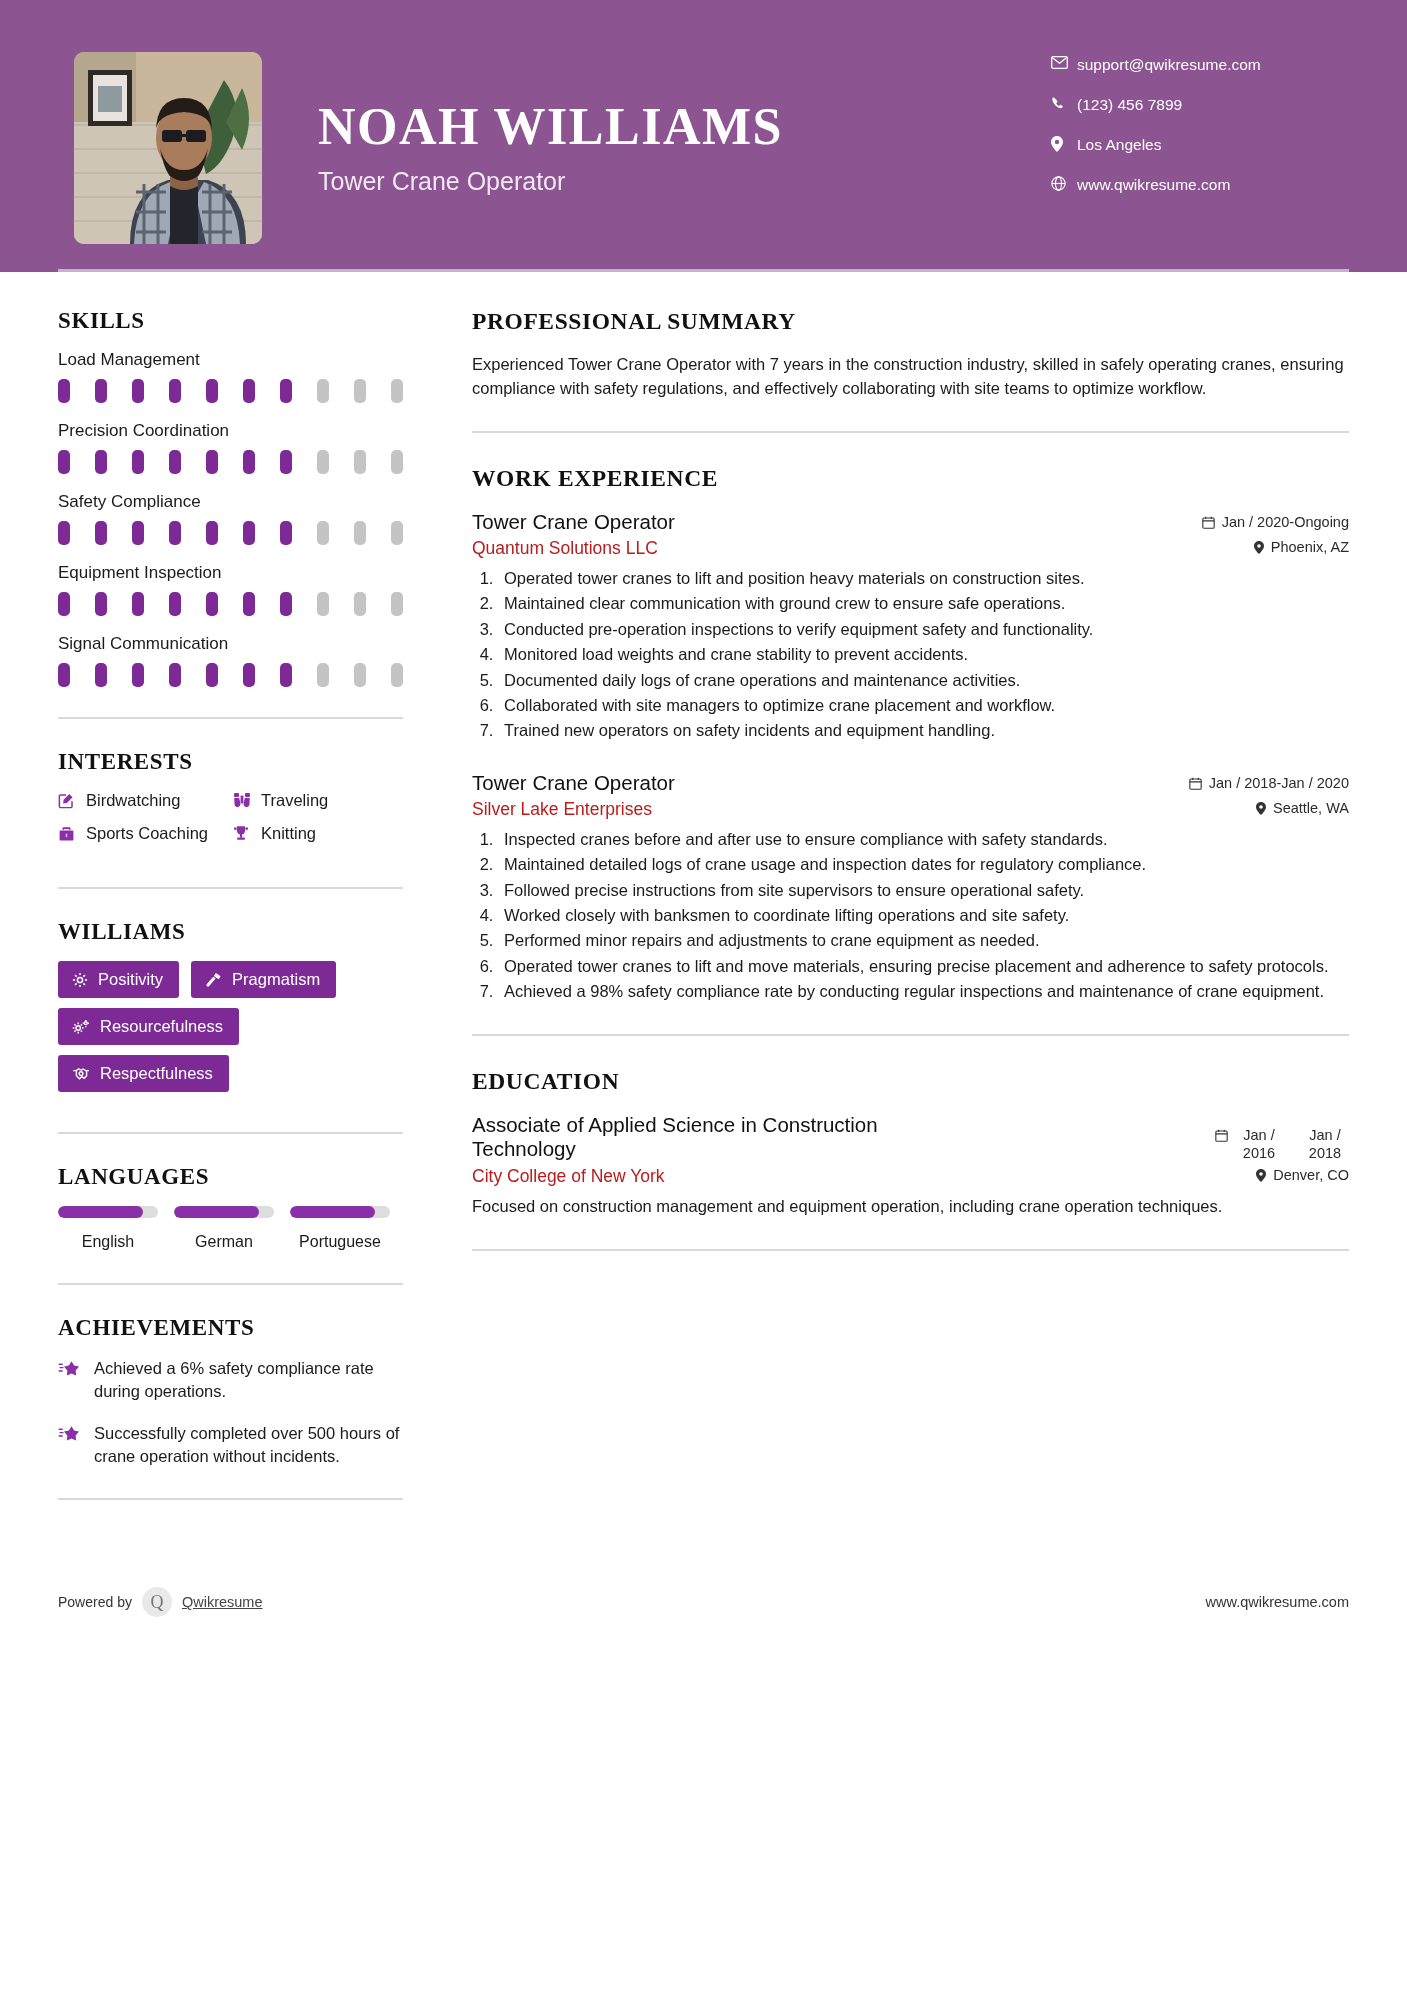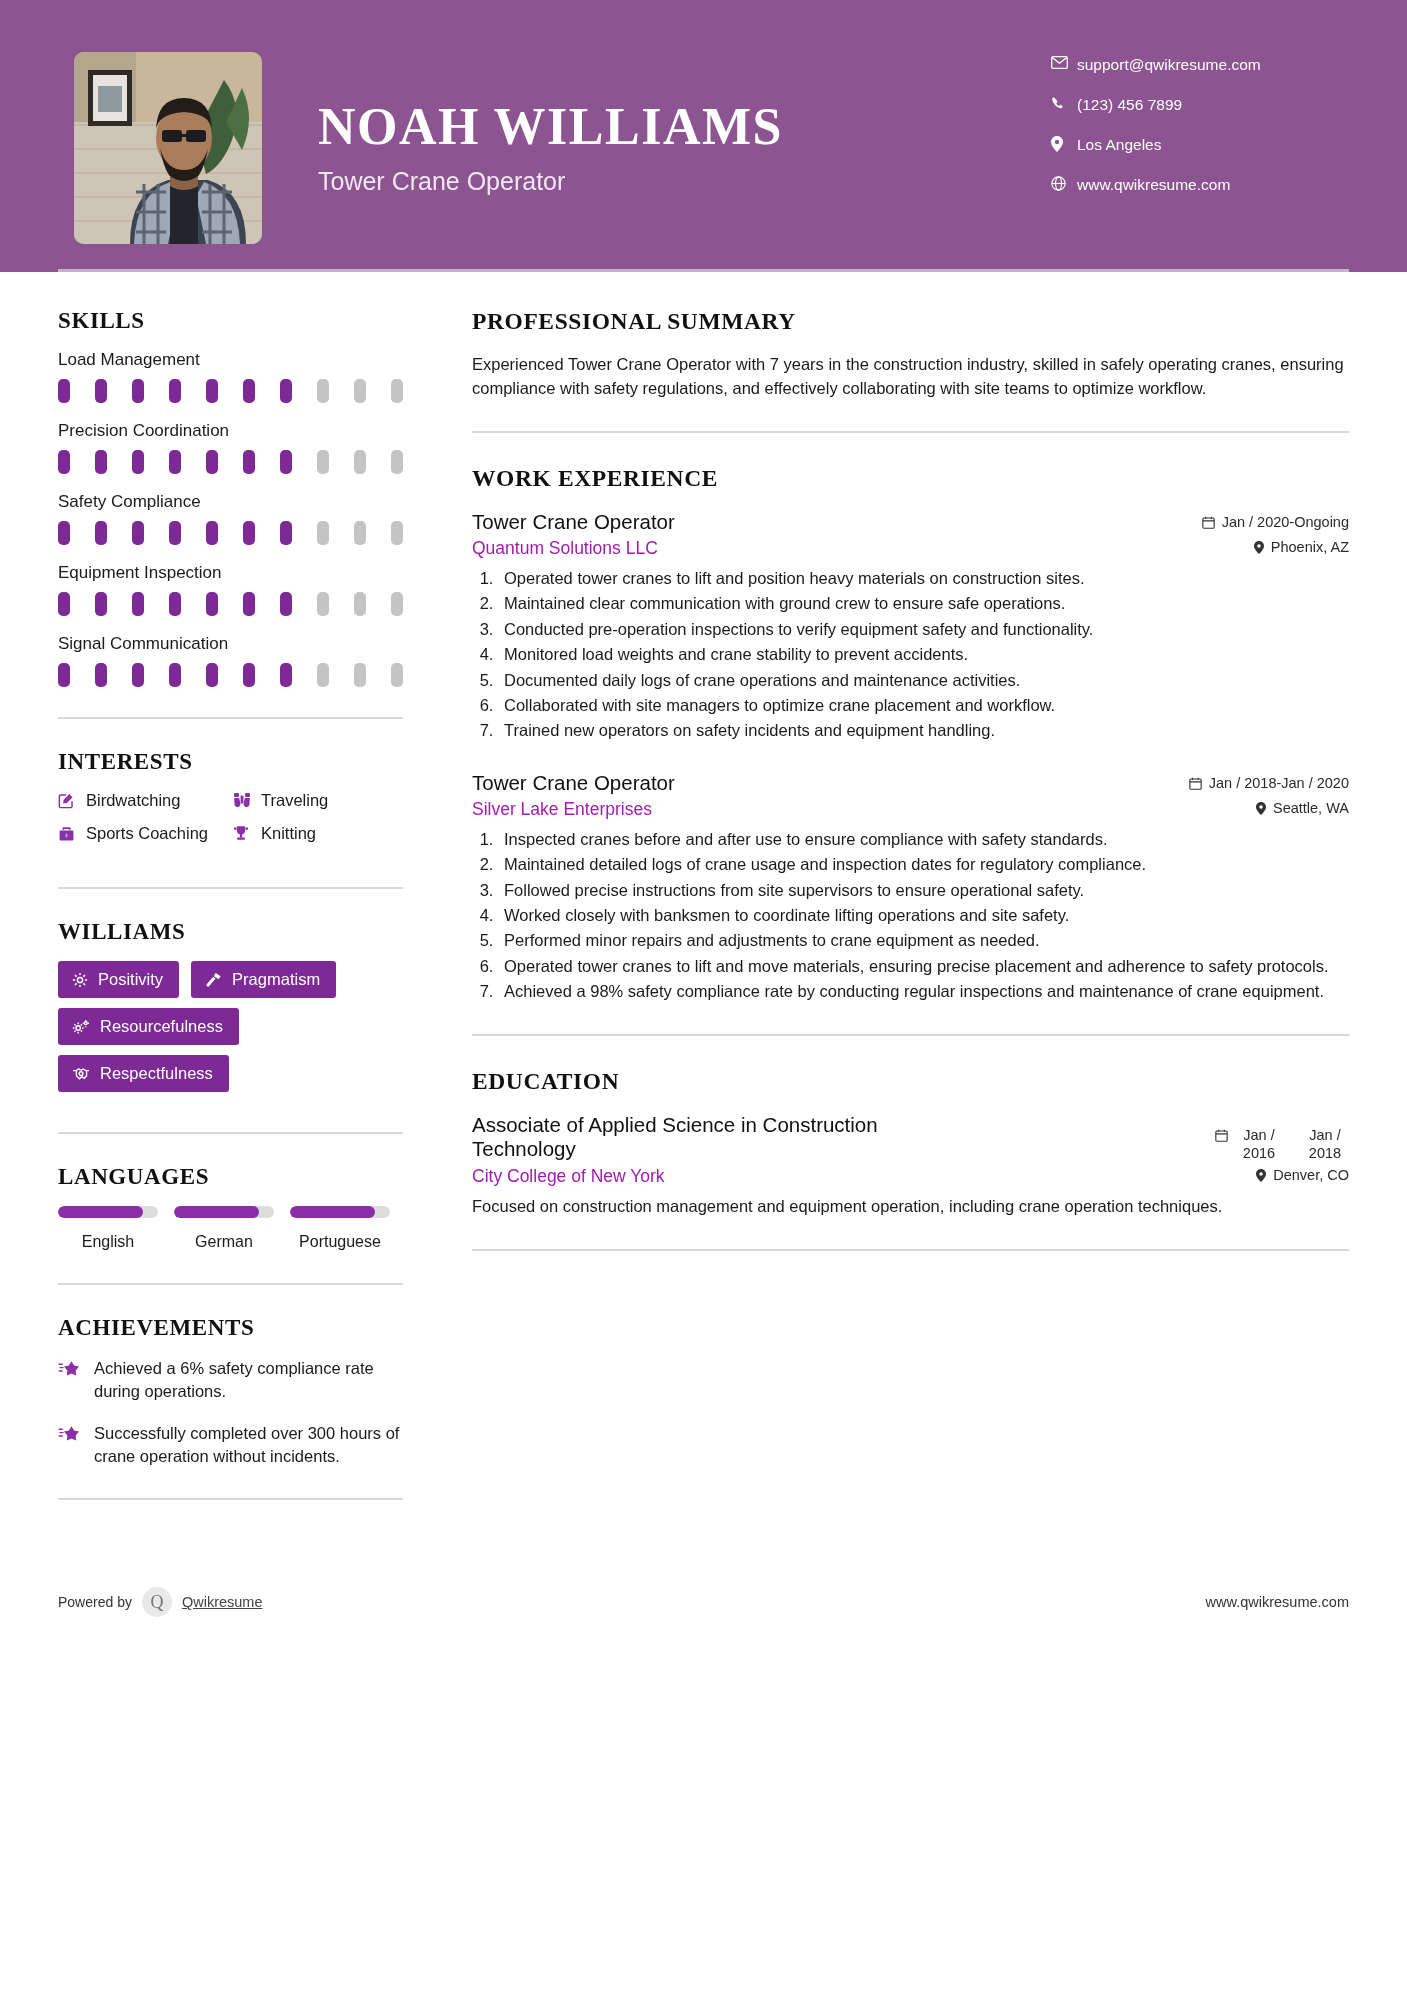--- a/index.html
+++ b/index.html
@@ -243,21 +243,21 @@
   .job-meta .ic { margin-right: 7px; display:flex; color:#333; }
   .job-meta .ic svg{display:block;}
   .job-sub {
     display: flex;
     justify-content: space-between;
     align-items: baseline;
     margin-top: 4px;
   }
   .company {
     font-size: 17.5px;
-    color: #a21caf;
+    color: #b91c1c;
   }
   .job-bullets {
     margin: 8px 0 0 26px;
     padding: 0;
     font-size: 16.5px;
     line-height: 1.42;
     color: #1b1b1b;
   }
   .job-bullets li { margin-bottom: 2px; padding-left: 6px; }
 
@@ -621,21 +621,21 @@
           <span class="ic">
             <svg width="24" height="22" viewBox="0 0 24 22" fill="none">
               <path d="M13.5 2.2l2.6 4.3 4.9 1.1-3.3 3.8.4 5-4.6-2-4.6 2 .4-5L6 7.6l4.9-1.1z" fill="#8B2FA8"></path>
               <g stroke="#8B2FA8" stroke-width="1.4" stroke-linecap="round">
                 <path d="M1.2 5.2h3"></path>
                   <path d="M2.0 8.6h3"></path>
                   <path d="M1.2 12h3"></path>
               </g>
             </svg>
           </span>
-          <span class="ach-txt">Successfully completed over 300 hours of crane operation without incidents.</span>
+          <span class="ach-txt">Successfully completed over 500 hours of crane operation without incidents.</span>
         </div>
       </div>
 
       <div class="divider"></div>
     </div>
 
     <div class="col-right">
 
       <div>
         <div class="sec-title right">PROFESSIONAL SUMMARY</div>

